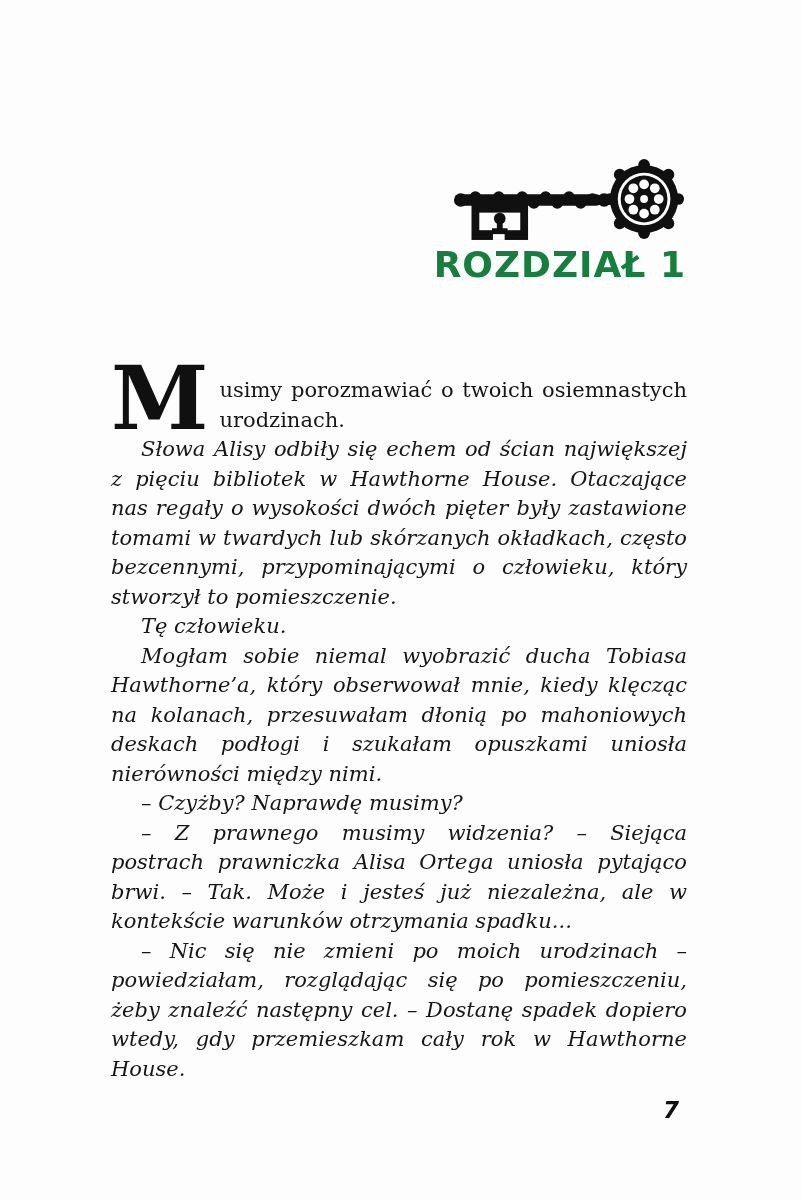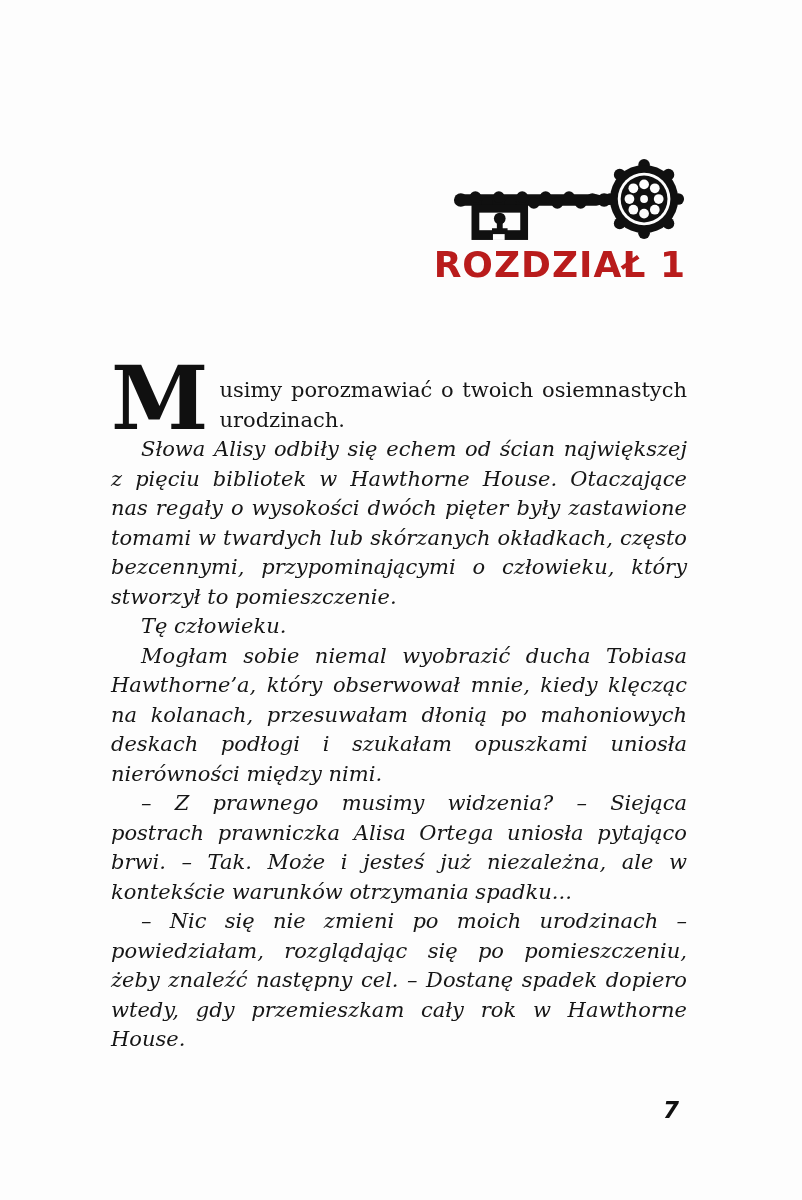--- a/index.html
+++ b/index.html
@@ -25,21 +25,21 @@
   }
   .chapter-title {
     position: absolute;
     top: 244px;
     right: 116px;
     margin: 0;
     font-family: "DejaVu Sans", sans-serif;
     font-weight: 800;
     font-size: 36px;
     letter-spacing: 1px;
-    color: #b91c1c;
+    color: #15803d;
     text-align: left;
     white-space: nowrap;
   }
   .text-block {
     position: absolute;
     left: 111px;
     top: 376px;
     width: 576px;
     font-size: 21px;
     line-height: 29.5px;
@@ -134,19 +134,20 @@
     </svg>
   </div>
 
   <h1 class="chapter-title">ROZDZIAŁ 1</h1>
 
   <div class="text-block">
     <p class="opening"><span class="dropcap">M</span><span>usimy porozmawiać o twoich osiemnastych urodzinach.</span></p>
     <p class="para">Słowa Alisy odbiły się echem od ścian największej z pięciu bibliotek w Hawthorne House. Otaczające nas regały o wysokości dwóch pięter były zastawione tomami w twardych lub skórzanych okładkach, często bezcennymi, przypominającymi o człowieku, który stworzył to pomieszczenie.</p>
     <p class="para">Tę człowieku.</p>
     <p class="para">Mogłam sobie niemal wyobrazić ducha Tobiasa Hawthorne’a, który obserwował mnie, kiedy klęcząc na kolanach, przesuwałam dłonią po mahoniowych deskach podłogi i szukałam opuszkami uniosła nierówności między nimi.</p>
+    <p class="para">– Czyżby? Naprawdę musimy?</p>
     <p class="para">– Z prawnego musimy widzenia? – Siejąca postrach prawniczka Alisa Ortega uniosła pytająco brwi. – Tak. Może i jesteś już niezależna, ale w kontekście warunków otrzymania spadku...</p>
     <p class="para">– Nic się nie zmieni po moich urodzinach – powiedziałam, rozglądając się po pomieszczeniu, żeby znaleźć następny cel. – Dostanę spadek dopiero wtedy, gdy przemieszkam cały rok w Hawthorne House.</p>
   </div>
 
   <div class="page-number">7</div>
 
 </div>
 
 </body></html>

